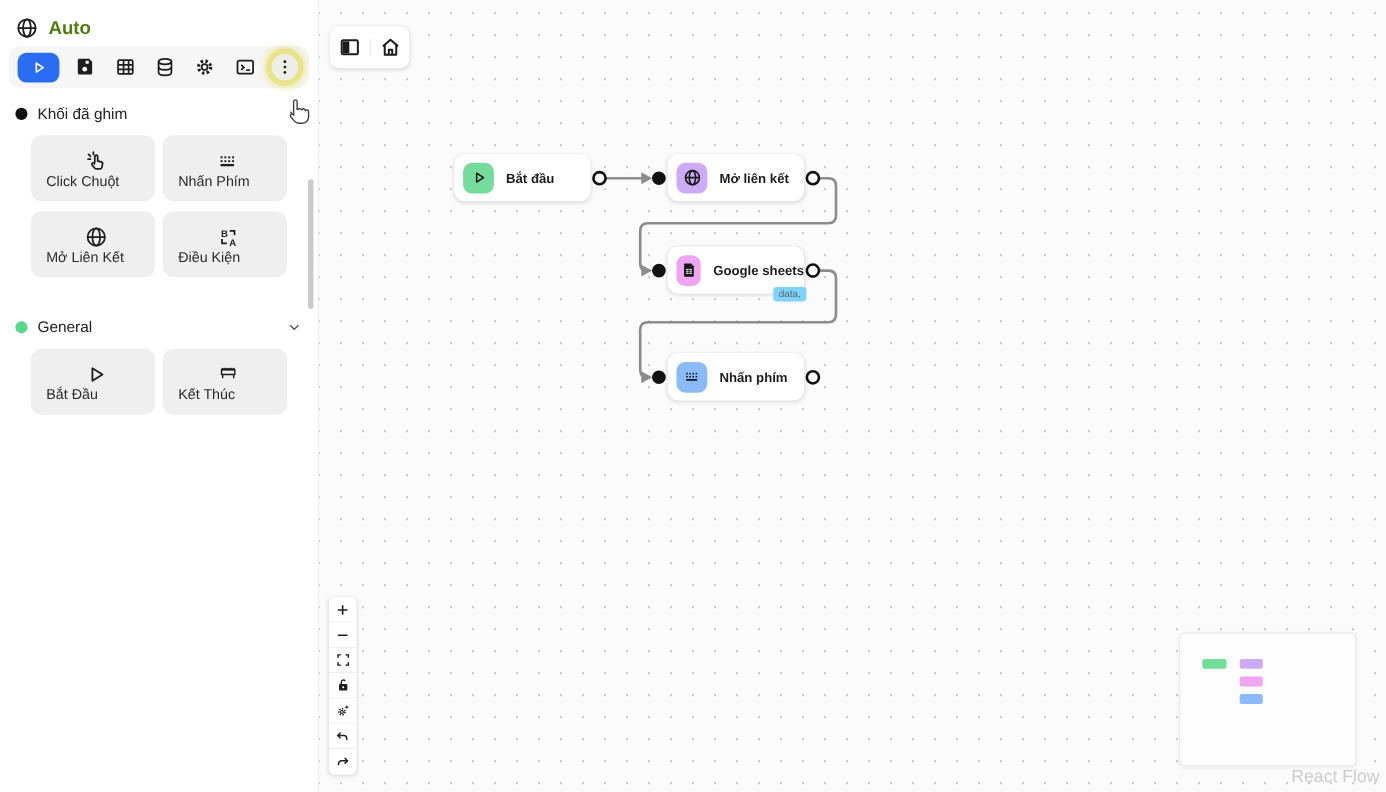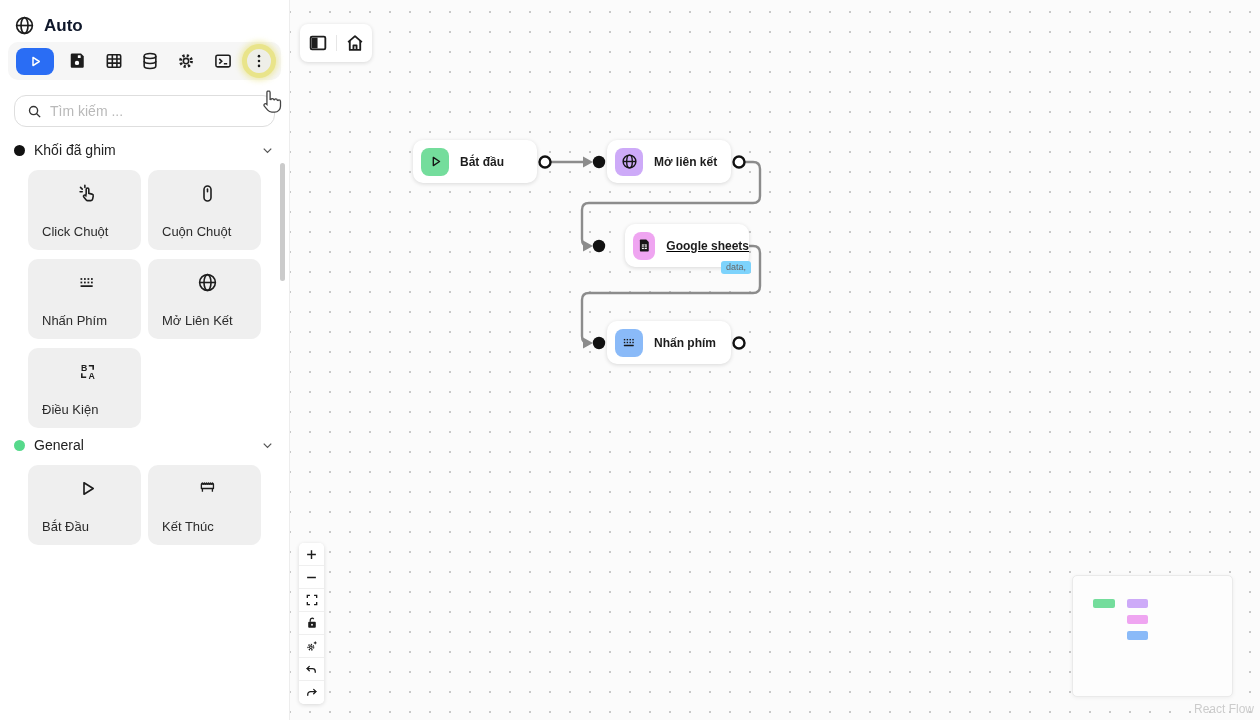--- a/index.html
+++ b/index.html
@@ -3,21 +3,21 @@
 <meta charset="utf-8">
 <style>
   * { margin:0; padding:0; box-sizing:border-box; }
   html,body { width:1260px; height:720px; overflow:hidden;
     font-family:"Liberation Sans","DejaVu Sans",sans-serif; background:#fff; }
 
   
   .sidebar { position:absolute; left:0; top:0; width:290px; height:720px;
     background:#fff; border-right:1px solid #ededed; padding:0 14px; z-index:5; }
   .sb-header { display:flex; align-items:center; gap:9px; margin-top:15px; }
-  .sb-header .title { font-size:17px; font-weight:700; color:#0f172a; }
+  .sb-header .title { font-size:17px; font-weight:700; color:#4d7c0f; }
   .icon { display:inline-flex; align-items:center; justify-content:center; color:#1d1d1d; }
 
   .select { margin-top:9px; height:29px; border:1px solid #d9d9d9; border-radius:8px;
     display:flex; align-items:center; padding:0 10px 0 12px; cursor:pointer; background:#fff; }
   .select .val { flex:1; font-size:13px; color:#333; }
   .select .chev { color:#b3b3b3; }
 
   .toolbar { margin:6px -6px 0; height:38px; background:#f6f6f6; border-radius:10px;
     display:flex; align-items:center; justify-content:space-between; padding:0 9px 0 8px; }
   .tb-btn { border:none; background:transparent; display:flex; align-items:center;
@@ -33,25 +33,25 @@
   .search { margin-top:15px; height:32px; border:1px solid #dedede; border-radius:12px;
     display:flex; align-items:center; padding:0 10px 0 12px; gap:8px; background:#fff; }
   .search input { border:none; outline:none; flex:1; font-size:14px; color:#333;
     background:transparent; font-family:inherit; }
   .search input::placeholder { color:#b9b9b9; }
 
   .section-head { display:flex; align-items:center; margin-top:13px; height:20px; }
   .section-head .dot { width:11px; height:11px; border-radius:50%; margin-right:9px; }
   .section-head .lbl { flex:1; font-size:14px; font-weight:500; color:#222; }
   .section-head .chev { color:#555; }
-  .section-head.general { margin-top:7px; }
+  .section-head.general { margin-top:35px; }
 
   .block-grid { margin:10px 0 0 14px; width:233px; display:grid;
     grid-template-columns:113px 113px; gap:9px 7px; }
-  .block-card { height:80px; background:#efefef; border-radius:10px; cursor:grab;
+  .block-card { height:60px; background:#efefef; border-radius:10px; cursor:grab;
     padding:13px 8px 11px 14px; display:flex; flex-direction:column;
     justify-content:space-between; }
   .block-card .b-lbl { font-size:13px; color:#2b2b2b; white-space:nowrap; }
 
   .scroll-thumb { position:absolute; right:4px; top:163px; width:5px; height:118px;
     background:#cbcbcb; border-radius:3px; }
 
   
   .canvas { position:absolute; left:290px; top:0; width:970px; height:720px;
     background-color:#fbfbfb;
@@ -82,21 +82,21 @@
     background:#fff; display:flex; align-items:center; justify-content:center;
     cursor:pointer; color:#1d1d1d; }
   .ctl-btn:last-child { border-bottom:none; }
   .ctl-btn.disabled { color:#c4c4c4; }
 
   .minimap { position:absolute; left:782px; top:575px; width:161px; height:122px;
     background:#fdfdfd; border:1px solid #eaeaea; border-radius:5px;
     box-shadow:0 1px 4px rgba(0,0,0,.06); cursor:pointer; }
   .mm-node { position:absolute; border-radius:2px; }
 
-  .attribution { position:absolute; right:6px; bottom:4px; font-size:12px; color:#ccc;margin-top:18px; }
+  .attribution { position:absolute; right:6px; bottom:4px; font-size:16px; color:#ccc;margin-top:18px; }
 
   .cursor-overlay { position:absolute; left:259px; top:89px; z-index:50; pointer-events:none; }
 
   svg { display:block; }
 </style>
 </head>
 <body>
 
 <aside class="sidebar">
 
@@ -169,58 +169,40 @@
           <svg width="18" height="18" viewBox="0 0 24 24" fill="currentColor">
               <circle cx="12" cy="5.5" r="1.7"></circle>
               <circle cx="12" cy="12" r="1.7"></circle>
               <circle cx="12" cy="18.5" r="1.7"></circle>
             </svg>
         </span>
       </button>
     </div>
   </div>
 
-  <div class="search">
-    <span class="icon" style="color:#333">
-      <svg width="15" height="15" viewBox="0 0 24 24" fill="none" stroke="currentColor" stroke-width="2.2">
-          <circle cx="10.5" cy="10.5" r="6.5"></circle>
-          <path d="M15.5 15.5L21 21"></path>
-        </svg>
-    </span>
-    <input type="text" placeholder="Tìm kiếm ..." style="">
-  </div>
 
   <div class="section-head">
     <span class="dot" style="background: rgb(17, 17, 17);"></span>
     <span class="lbl">Khối đã ghim</span>
     <span class="chev icon">
       <svg width="15" height="15" viewBox="0 0 24 24" fill="none" stroke="currentColor" stroke-width="2">
           <path d="M6 9l6 6 6-6"></path>
         </svg>
     </span>
   </div>
 
   <div class="block-grid">
     <div class="block-card">
       <span class="icon">
         <svg width="21" height="21" viewBox="0 0 24 24" fill="none" stroke="currentColor" stroke-width="1.8" stroke-linecap="round">
             <path d="M4 5l2 2M3.5 10h2.5M9 2.5V5"></path>
             <path d="M10.5 12V7.2a1.5 1.5 0 013 0v4.6l3.6.9c1 .25 1.65 1.2 1.45 2.2l-.7 3.6c-.18.95-1 1.6-1.95 1.6h-3.8c-.6 0-1.17-.27-1.55-.72l-2.8-3.3c-.5-.6-.42-1.5.18-2 .52-.43 1.28-.4 1.77.07l.37.35z"></path>
           </svg>
       </span>
       <span class="b-lbl">Click Chuột</span>
-    </div>
-    <div class="block-card">
-      <span class="icon">
-        <svg width="21" height="21" viewBox="0 0 24 24" fill="none" stroke="currentColor" stroke-width="1.8" stroke-linecap="round">
-            <rect x="8" y="3.5" width="8" height="17" rx="4"></rect>
-            <path d="M12 7v3"></path>
-          </svg>
-      </span>
-      <span class="b-lbl">Cuộn Chuột</span>
     </div>
     <div class="block-card">
       <span class="icon">
         <svg width="21" height="21" viewBox="0 0 24 24" fill="currentColor">
             <rect x="4" y="7" width="2" height="2"></rect>
             <rect x="8" y="7" width="2" height="2"></rect>
             <rect x="12" y="7" width="2" height="2"></rect>
             <rect x="16" y="7" width="2" height="2"></rect>
             <rect x="4" y="11" width="2" height="2"></rect>
             <rect x="8" y="11" width="2" height="2"></rect>
@@ -344,21 +326,21 @@
     <span class="n-icon" style="background: rgb(205, 170, 248);">
       <svg width="17" height="17" viewBox="0 0 24 24" fill="none" stroke="currentColor" stroke-width="2">
           <circle cx="12" cy="12" r="9"></circle>
           <ellipse cx="12" cy="12" rx="4" ry="9"></ellipse>
           <path d="M3 12h18"></path>
         </svg>
     </span>
     <span class="n-lbl">Mở liên kết</span>
   </div>
 
-  <div class="node" style="left:335px; top:224px;text-decoration:underline;">
+  <div class="node" style="left:317px; top:224px;">
     <span class="n-icon" style="background: rgb(239, 165, 241);">
       <svg width="17" height="17" viewBox="0 0 24 24">
           <path fill="currentColor" d="M6.5 3.5h8L18 7v12.5a1 1 0 01-1 1H6.5a1 1 0 01-1-1v-15a1 1 0 011-1z"></path>
           <rect x="8.3" y="10.5" width="7" height="6.5" fill="#fff"></rect>
           <path d="M8.3 12.7h7M8.3 14.9h7M11.8 10.5v6.5" stroke="currentColor" stroke-width="1.1"></path>
         </svg>
     </span>
     <span class="n-lbl">Google sheets</span>
     <span class="n-badge">data,</span>
   </div>

